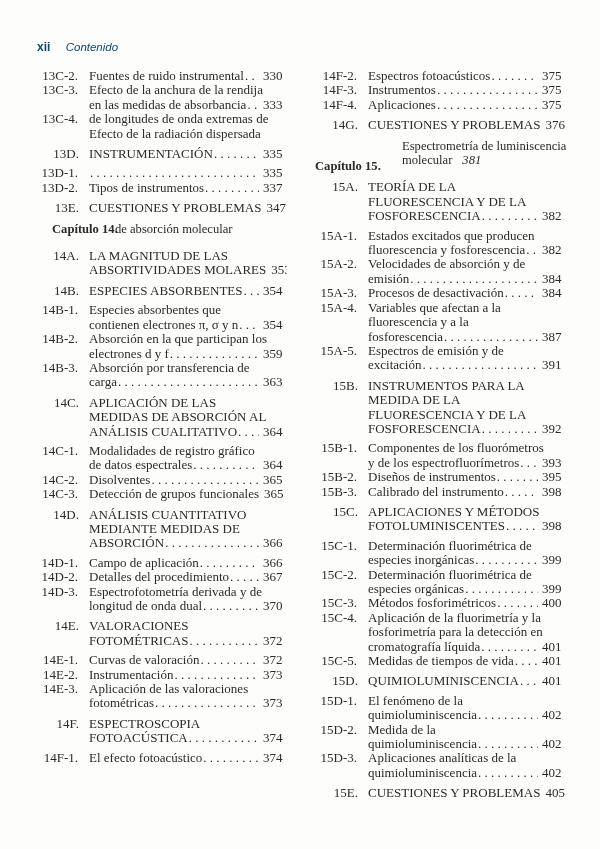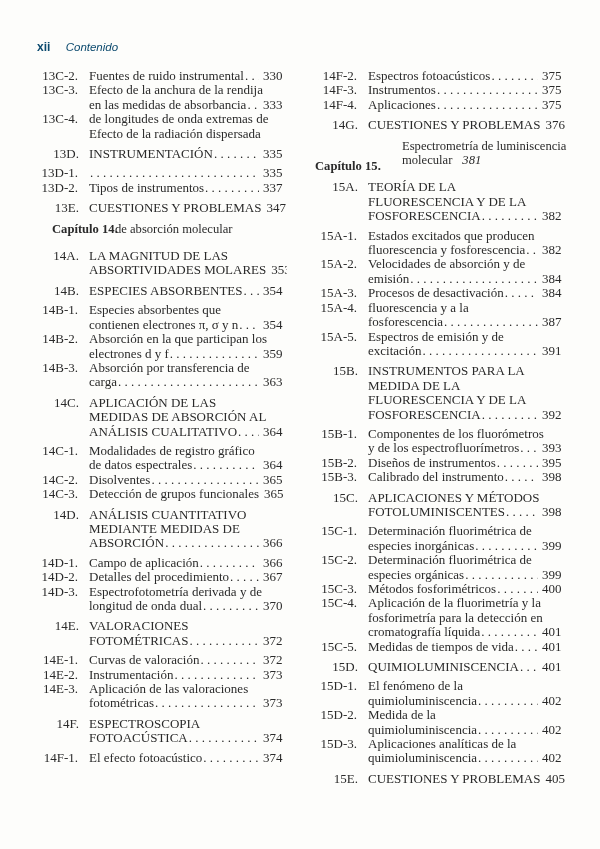--- a/index.html
+++ b/index.html
@@ -418,20 +418,21 @@
         <span class="line last">
           <span class="t">Procesos de desactivación</span>
           <span class="dots"></span>
           <span class="pg">384</span>
         </span>
       </div>
     </div>
     <div class="entry sub">
       <span class="num">15A-4.</span>
       <div class="text">
+        <span class="line"><span class="t">Variables que afectan a la</span></span>
         <span class="line"><span class="t">fluorescencia y a la</span></span>
         <span class="line last">
           <span class="t">fosforescencia</span>
           <span class="dots"></span>
           <span class="pg">387</span>
         </span>
       </div>
     </div>
     <div class="entry sub">
       <span class="num">15A-5.</span>

